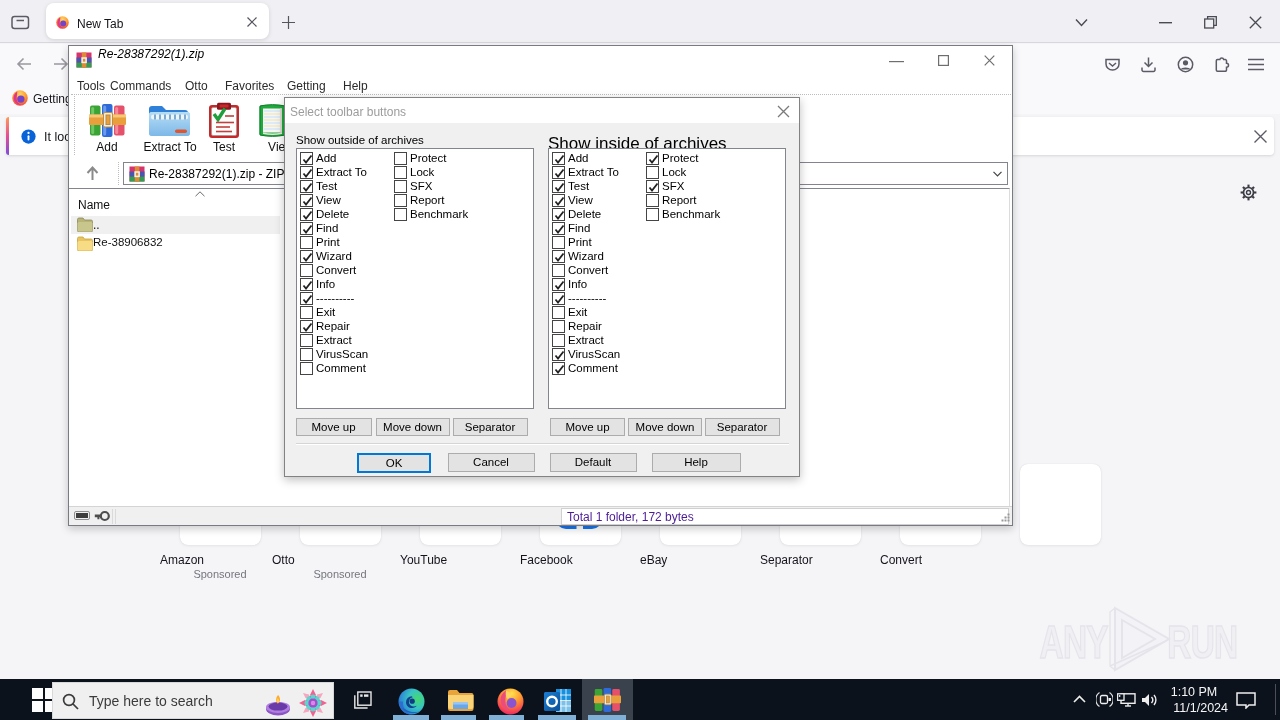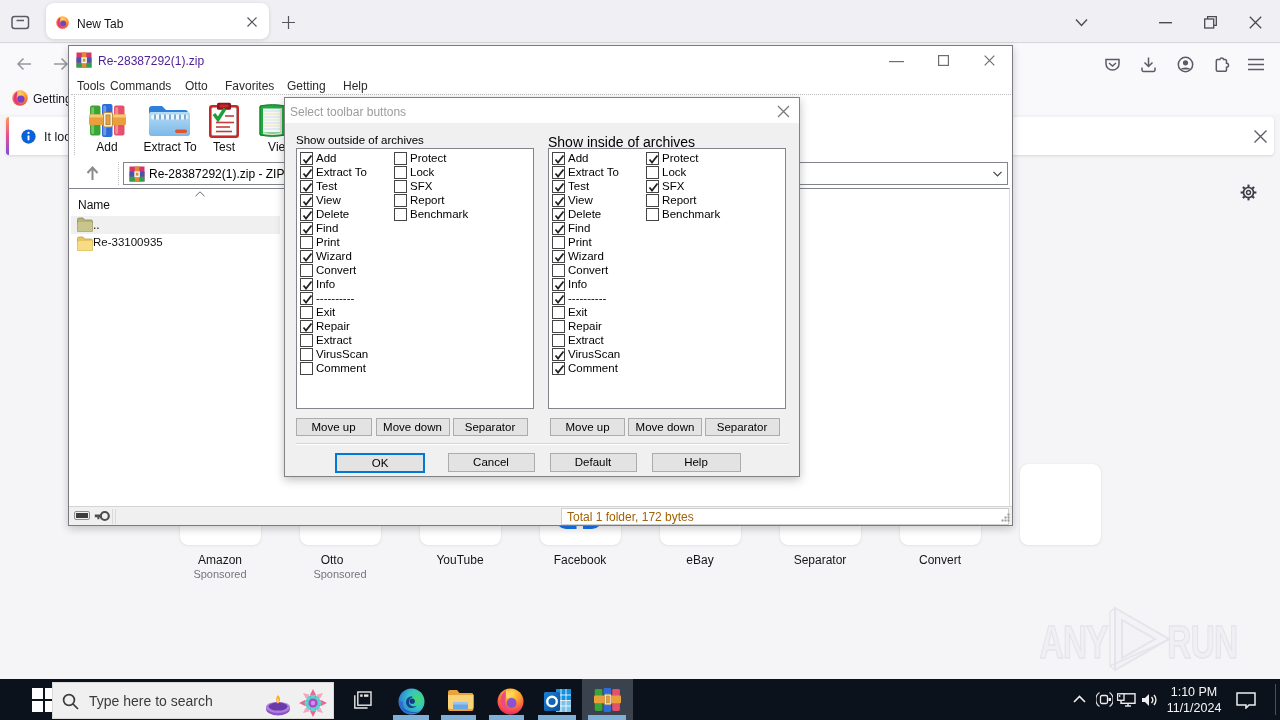--- a/index.html
+++ b/index.html
@@ -11,21 +11,21 @@
   svg { display:block; }
 
   .tabbar { position:absolute; left:0; top:0; width:1280px; height:43px; background:#f0f0f4; border-bottom:1px solid #d7d7dc; }
   .tab { position:absolute; left:46px; top:3px; width:223px; height:36px; background:#fff; border-radius:8px; box-shadow:0 1px 4px rgba(0,0,0,.13); }
   .navbar { position:absolute; left:0; top:44px; width:1280px; height:44px; background:#f9f9fb; }
   .bookmarks { position:absolute; left:0; top:88px; width:1280px; height:26px; background:#f9f9fb; }
   .infobar { position:absolute; left:6px; top:117px; width:1268px; height:38px; background:#ffffff; border-radius:4px; box-shadow:0 1px 3px rgba(0,0,0,.13); }
 
   .tile { position:absolute; top:464px; width:81px; height:81px; background:#fff; border-radius:8px;
           box-shadow:0 0 1px rgba(60,60,80,.18), 0 1px 3px rgba(60,60,80,.08); overflow:hidden; }
-  .tlabel { position:absolute; top:553px; width:120px; text-align:center; font-size:12px; color:#15141a; }
+  .tlabel { position:absolute; top:553px; width:120px; font-size:12px; color:#15141a; }
   .tsub { position:absolute; top:568px; width:120px; text-align:center; font-size:11px; color:#75757f; }
 
   .winrar { position:absolute; left:68px; top:45px; width:945px; height:481px; background:#fff; border:1px solid #7a7a83; box-shadow:0 3px 8px rgba(0,0,0,.20); }
   .wr-menu span { position:absolute; top:0; font-size:12px; color:#2b2b2b; }
   .tlab { position:absolute; top:94px; width:90px; font-size:12px; color:#111; text-align:center; }
 
   .dialog { position:absolute; left:284px; top:97px; width:516px; height:380px; background:#f0f0f0; border:1px solid #828282; box-shadow:0 3px 9px rgba(0,0,0,.25); }
   .listbox { position:absolute; top:50px; width:238px; height:261px; background:#fff; border:1px solid #82868c; }
   .cb { position:absolute; width:13px; height:13px; background:#fff; border:1px solid #454545; }
   .cbl { position:absolute; font-size:11.5px; color:#000; white-space:nowrap; line-height:13px; }
@@ -186,21 +186,21 @@
 
 <div class="winrar">
 
   <svg class="abs" style="left:7px;top:6px" width="16" height="16" viewBox="0 0 16 16">
     <rect x="0.5" y="0.5" width="15" height="15" fill="#d6356b"></rect>
     <rect x="0.5" y="5.5" width="15" height="5.2" fill="#4a55b0"></rect>
     <rect x="0.5" y="10.7" width="15" height="4.8" fill="#2aa050"></rect>
     <rect x="5.8" y="0.5" width="4.6" height="15" fill="#e08b31"></rect>
     <rect x="6.1" y="6" width="4" height="4.4" fill="none" stroke="#f6f3ee" stroke-width="1.5"></rect>
   </svg>
-  <div class="abs" style="left:29px;top:8px;font-size:12px;color:#4c1d95;">Re-28387292(1).zip</div>
+  <div class="abs" style="left:29px;top:1px;font-size:12px;color:#000000;font-style:italic;">Re-28387292(1).zip</div>
   <svg class="abs" style="left:820px;top:14.5px" width="15" height="2" viewBox="0 0 15 2">
         <rect width="15" height="1.2" fill="#6e6e6e"></rect>
       </svg>
   <svg class="abs" style="left:869px;top:9px" width="11" height="11" viewBox="0 0 11 11">
         <rect x="0.6" y="0.6" width="9.8" height="9.8" fill="none" stroke="#6e6e6e" stroke-width="1.2"></rect>
       </svg>
   <svg class="abs" style="left:915px;top:9px" width="11" height="11" viewBox="0 0 11 11">
         <path d="M0.7 0.7 L10.3 10.3 M10.3 0.7 L0.7 10.3" stroke="#6e6e6e" stroke-width="1.2"></path>
       </svg>
 
@@ -309,57 +309,57 @@
     <div class="abs" style="left:1.5px;top:26.5px;width:209px;height:18.5px;background:#f0f0f0;"></div>
     <svg class="abs" style="left:8px;top:28px" width="16" height="15" viewBox="0 0 16 15">
       <path d="M0.5 2.5 a1.5 1.5 0 0 1 1.5 -1.5 h4 l1.5 2 h6.5 a1.5 1.5 0 0 1 1.5 1.5 v9 a1.5 1.5 0 0 1 -1.5 1.5 h-12 a1.5 1.5 0 0 1 -1.5 -1.5 z" fill="#b8b478" stroke="#8a8758" stroke-width="0.8"></path>
       <rect x="0.5" y="5" width="15" height="9.5" rx="1.5" fill="#c9c68d"></rect>
     </svg>
     <div class="abs" style="left:24px;top:29px;font-size:12px;color:#111;">..</div>
     <svg class="abs" style="left:8px;top:46.5px" width="16" height="15" viewBox="0 0 16 15">
       <path d="M0.5 2.5 a1.5 1.5 0 0 1 1.5 -1.5 h4 l1.5 2 h6.5 a1.5 1.5 0 0 1 1.5 1.5 v9 a1.5 1.5 0 0 1 -1.5 1.5 h-12 a1.5 1.5 0 0 1 -1.5 -1.5 z" fill="#e8c55e" stroke="#c9a23e" stroke-width="0.8"></path>
       <rect x="0.5" y="5" width="15" height="9.5" rx="1.5" fill="#f7dc85"></rect>
     </svg>
-    <div class="abs" style="left:24px;top:47px;font-size:11.5px;color:#111;">Re-33100935</div>
+    <div class="abs" style="left:24px;top:47px;font-size:11.5px;color:#111;">Re-38906832</div>
   </div>
 
   <div class="abs" style="left:0;top:460px;width:943px;height:19px;background:#f0f0f0;border-top:1px solid #d4d4d4;">
     <svg class="abs" style="left:5px;top:4px" width="16" height="9" viewBox="0 0 16 9">
       <rect x="0.5" y="0.5" width="15" height="8" rx="1.5" fill="none" stroke="#8f8f8f" stroke-width="1"></rect>
       <rect x="2" y="2" width="12" height="5" fill="#3d3d3d"></rect>
     </svg>
     <svg class="abs" style="left:25px;top:2.5px" width="16" height="12" viewBox="0 0 16 12">
       <circle cx="10.8" cy="6" r="4" fill="none" stroke="#4e4e4e" stroke-width="2.2"></circle>
       <path d="M0.8 4.6 h6.6 v2.6 h-2 v2 h-2 v-2 h-2.6 z" fill="#4e4e4e"></path>
     </svg>
     <div class="abs" style="left:43px;top:2px;height:15px;border-left:1px solid #dadada;"></div>
     <div class="abs" style="left:46px;top:2px;height:15px;border-left:1px solid #dadada;"></div>
     <div class="abs" style="left:491.5px;top:0.5px;width:448px;height:17px;background:#fff;border:1px solid #d0d0d0;"></div>
-    <div class="abs" style="left:498px;top:3px;font-size:12px;color:#a16207;">Total 1 folder, 172 bytes</div>
+    <div class="abs" style="left:498px;top:3px;font-size:12px;color:#4c1d95;">Total 1 folder, 172 bytes</div>
     <svg class="abs" style="left:932px;top:6px" width="9" height="9" viewBox="0 0 9 9">
       <g fill="#9a9a9a">
             <rect x="6.5" y="0.5" width="2" height="2"></rect>
             <rect x="6.5" y="3.5" width="2" height="2"></rect>
             <rect x="6.5" y="6.5" width="2" height="2"></rect>
             <rect x="3.5" y="3.5" width="2" height="2"></rect>
             <rect x="3.5" y="6.5" width="2" height="2"></rect>
             <rect x="0.5" y="6.5" width="2" height="2"></rect>
           </g>
     </svg>
   </div>
 </div>
 
 <div class="dialog">
   <div class="abs" style="left:0;top:0;width:514px;height:25px;background:#fff;"></div>
   <div class="abs" style="left:5px;top:7px;font-size:12px;color:#9c9c9c;">Select toolbar buttons</div>
   <svg class="abs" style="left:492px;top:7px" width="13" height="13" viewBox="0 0 13 13">
     <path d="M1 1 L12 12 M12 1 L1 12" stroke="#7a7a7a" stroke-width="1.3"></path>
   </svg>
   <div class="abs" style="left:11px;top:35.5px;font-size:11.5px;color:#000;">Show outside of archives</div>
-  <div class="abs" style="left:263px;top:35.5px;font-size:14px;color:#000;">Show inside of archives</div>
+  <div class="abs" style="left:263px;top:35.5px;font-size:17px;color:#000;">Show inside of archives</div>
   <div class="listbox" style="left:11px"></div>
   <div class="listbox" style="left:262.5px"></div>
 <div class="cb" style="left:15px;top:54px">
         <svg class="abs" style="left:1px;top:1px" width="11" height="11" viewBox="0 0 11 11">
           <path d="M1.5 5.5 L4 8.5 L9.5 1.5" stroke="#222" stroke-width="1.8" fill="none"></path>
         </svg>
       </div>
       <div class="cbl" style="left:31px;top:54px">Add</div>
 <div class="cb" style="left:15px;top:68px">
         <svg class="abs" style="left:1px;top:1px" width="11" height="11" viewBox="0 0 11 11">
@@ -531,21 +531,21 @@
       <div class="cbl" style="left:377px;top:96px">Report</div>
 <div class="cb" style="left:361px;top:110px"></div>
       <div class="cbl" style="left:377px;top:110px">Benchmark</div>
   <div class="btn" style="left:10.5px;top:320px;width:76px;height:18px;line-height:16px;">Move up</div>
   <div class="btn" style="left:90.5px;top:320px;width:74px;height:18px;line-height:16px;">Move down</div>
   <div class="btn" style="left:167.5px;top:320px;width:75px;height:18px;line-height:16px;">Separator</div>
   <div class="btn" style="left:265px;top:320px;width:75px;height:18px;line-height:16px;">Move up</div>
   <div class="btn" style="left:343px;top:320px;width:74px;height:18px;line-height:16px;">Move down</div>
   <div class="btn" style="left:419.5px;top:320px;width:75px;height:18px;line-height:16px;">Separator</div>
   <div class="abs" style="left:10.5px;top:345px;width:493px;border-top:1px solid #d5d5d5;border-bottom:1px solid #fff;"></div>
-  <div class="btn" style="left:50px;top:354.5px;width:90px;height:20px;line-height:16px;border:2px solid #0078d7;">OK</div>
+  <div class="btn" style="left:72px;top:354.5px;width:74px;height:20px;line-height:16px;border:2px solid #0078d7;">OK</div>
   <div class="btn" style="left:162.5px;top:355px;width:87px;height:19px;line-height:17px;">Cancel</div>
   <div class="btn" style="left:264.5px;top:355px;width:87px;height:19px;line-height:17px;">Default</div>
   <div class="btn" style="left:366.5px;top:355px;width:89px;height:19px;line-height:17px;">Help</div>
 </div>
 
 <div class="taskbar">
   <svg class="abs" style="left:32px;top:9px" width="24" height="24" viewBox="0 0 24 24">
     <g fill="#fdfdfd">
           <rect x="0" y="0" width="11" height="11"></rect>
           <rect x="13" y="0" width="11" height="11"></rect>
@@ -689,19 +689,19 @@
     <line x1="8" y1="13" x2="14" y2="13" stroke="#eee" stroke-width="1.4"></line>
         <line x1="11" y1="10.5" x2="11" y2="13" stroke="#eee" stroke-width="1.4"></line>
     <rect x="0.5" y="0.8" width="6.5" height="6.5" fill="#0c121c" stroke="#eee" stroke-width="1.3"></rect>
     <circle cx="2.6" cy="3" r="0.9" fill="#eee"></circle>
   </svg>
   <svg class="abs" style="left:1141px;top:14px" width="18" height="14" viewBox="0 0 18 14">
     <path d="M1 5 h3 l4 -4 v12 l-4 -4 h-3 z" fill="#eee"></path>
     <path d="M10.5 4 a4.5 4.5 0 0 1 0 6 M13 2 a7.5 7.5 0 0 1 0 10" fill="none" stroke="#eee" stroke-width="1.4"></path>
   </svg>
   <div class="abs" style="left:1163px;top:6px;width:62px;text-align:center;font-size:12.5px;color:#f5f5f5;">1:10 PM</div>
-  <div class="abs" style="left:1160px;top:22px;width:68px;text-align:center;font-size:12.5px;color:#f5f5f5;">11/1/2024</div>
+  <div class="abs" style="left:1160px;top:22px;width:68px;text-align:right;font-size:12.5px;color:#f5f5f5;">11/1/2024</div>
   <svg class="abs" style="left:1236px;top:13px" width="20" height="17" viewBox="0 0 20 17">
     <path d="M1 1 h18 v12 h-6 l-3 3 v-3 H1 z" fill="none" stroke="#eee" stroke-width="1.5"></path>
   </svg>
   <div class="abs" style="left:1274.5px;top:5px;height:31px;border-left:1px solid #4a4f58;"></div>
 </div>
 </div>
 
 </body></html>

